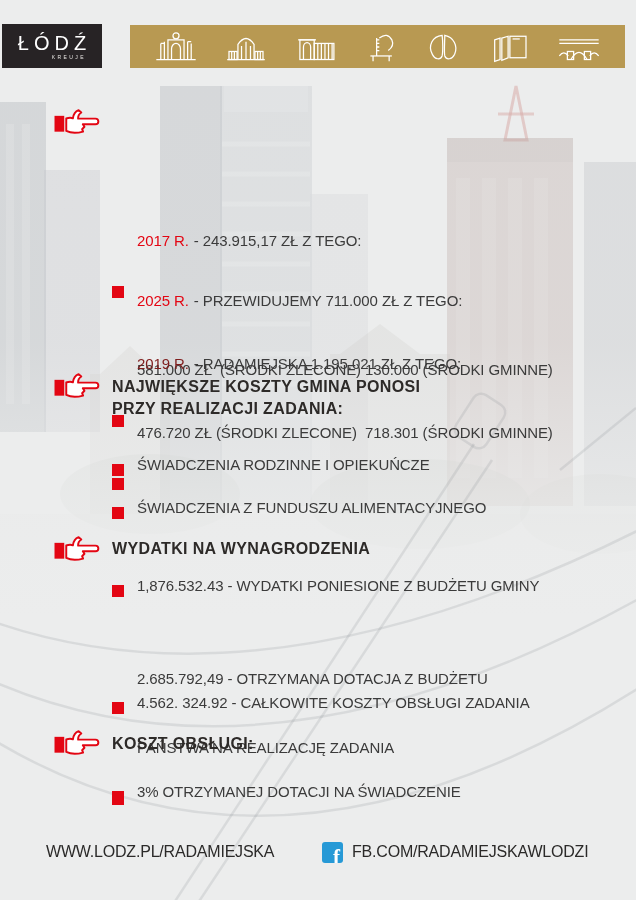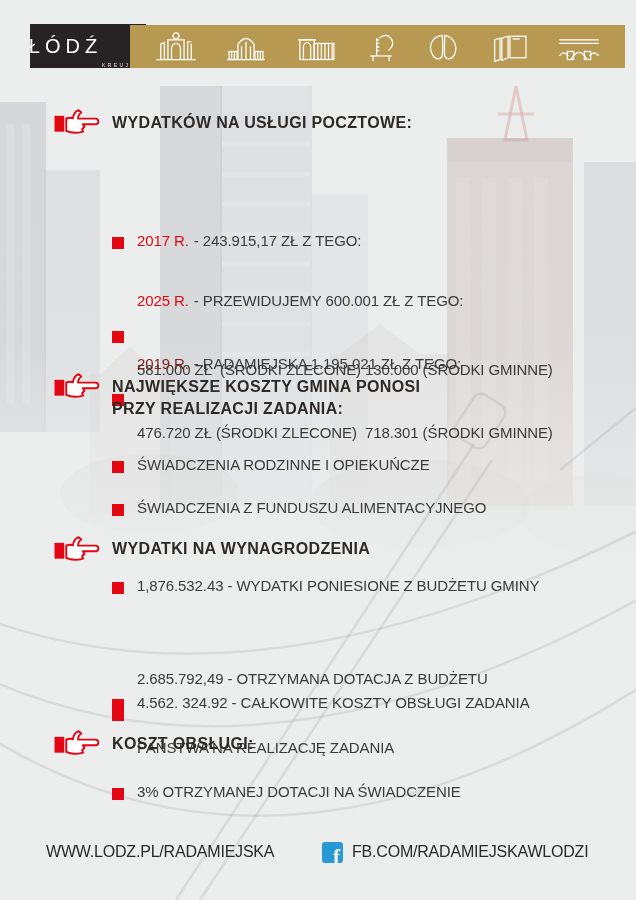--- a/index.html
+++ b/index.html
@@ -12,33 +12,33 @@
   
   .bg-photo{position:absolute;left:0;top:74px;width:636px;height:560px;pointer-events:none;}
   .bg-fade{position:absolute;left:0;top:74px;width:636px;height:560px;pointer-events:none;
     background:linear-gradient(to bottom,
       rgba(236,237,237,.52) 0%,
       rgba(236,237,237,.55) 48%,
       rgba(236,237,237,.82) 75%,
       #eceded 97%);}
   .watermark{position:absolute;left:0;top:0;width:636px;height:900px;pointer-events:none;}
   
-  .logo-box{position:absolute;left:2px;top:24px;width:116px;height:44px;background:#272325;
-    display:flex;flex-direction:row;align-items:center;justify-content:center;color:#fff;margin-left:28px;}
+  .logo-box{position:absolute;left:2px;top:24px;width:100px;height:44px;background:#272325;
+    display:flex;flex-direction:column;align-items:center;justify-content:center;color:#fff;}
   .logo-city{font-size:20px;font-weight:400;letter-spacing:5px;line-height:20px;padding-left:5px;}
   .logo-tag{font-size:5px;letter-spacing:2.4px;align-self:flex-end;margin:1px 16px 0 0;color:#e9e7e4;}
   .gold-bar{position:absolute;left:130px;top:25px;width:495px;height:43px;
     display:flex;align-items:center;justify-content:space-evenly;}
   .tb-icon{display:block;height:34px;}
   .tb-icon svg{display:block;}
   
   .hand{position:absolute;left:54px;width:47px;height:33px;}
   .heading{position:absolute;left:112px;font-size:16px;font-weight:700;line-height:22px;
     letter-spacing:.35px;color:#2d2a28;}
-  .bullet{position:absolute;left:112px;display:flex;align-items:center;}
+  .bullet{position:absolute;left:112px;display:flex;align-items:flex-end;}
   .sq{width:12px;height:12px;margin-top:4px;flex:none;}
   .blines{margin-left:13px;font-size:15px;line-height:23px;color:#3b3b3b;white-space:pre;
     letter-spacing:-.1px;}
   .year{margin-right:5px;}
   
   .footer-web,.footer-fb{position:absolute;top:843px;font-size:16px;font-weight:400;
     letter-spacing:-.2px;color:#2b2a29;cursor:pointer;}
   .footer-web{left:46px;}
   .footer-fb{left:352px;}
   .fb-badge{position:absolute;left:322px;top:842px;width:21px;height:21px;border-radius:3px;
@@ -176,34 +176,33 @@
         <rect x="30" y="24" width="7" height="9"></rect>
       </svg>
     </span>
   </div>
 
   <svg class="hand" style="top:107px" viewBox="0 0 46 31">
     <rect x="0.5" y="8" width="9.5" height="15.5" fill="#e30613"></rect>
     <path d="M12 10.6 C14.6 9.6 16.7 9.6 18.5 10.4 C19 6.8 21 3.7 24.1 2.5 L26.7 4.8 C24.5 6.3 23.4 8.2 23.6 10.7 L40.6 10.7 A2.8 2.8 0 0 1 40.6 16.3 L28.2 16.3 L29.8 18.7 L27.5 21.1 L28.5 23.4 C22.8 25 16.2 24.9 12 22.8 Z" fill="#fff" stroke="#e30613" stroke-width="1.9" stroke-linejoin="round"></path>
   </svg>
   <div class="heading" style="top:112px">
-    <div>WYDATKÓW NA USŁUGI POCZTOWE:</div>
   </div>
 
   <div class="bullet" style="top:183px">
     <span class="sq" style="background:#e30613"></span>
     <div class="blines">
       <div><span class="year" style="color:#e30613">2017 R.</span><span>- 243.915,17 ZŁ Z TEGO:</span></div>
     </div>
   </div>
 
   <div class="bullet" style="top:243px">
     <span class="sq" style="background:#e30613"></span>
     <div class="blines">
-      <div><span class="year" style="color:#e30613">2025 R.</span><span>- PRZEWIDUJEMY 600.001 ZŁ Z TEGO:</span></div>
+      <div><span class="year" style="color:#e30613">2025 R.</span><span>- PRZEWIDUJEMY 711.000 ZŁ Z TEGO:</span></div>
       <div>581.000 ZŁ  (ŚRODKI ZLECONE) 130.000 (ŚRODKI GMINNE)</div>
     </div>
   </div>
 
   <div class="bullet" style="top:306px">
     <span class="sq" style="background:#e30613"></span>
     <div class="blines">
       <div><span class="year" style="color:#7f1d1d">2019 R.</span><span>- RADAMIEJSKA 1.195.021 ZŁ Z TEGO:</span></div>
       <div>476.720 ZŁ (ŚRODKI ZLECONE)  718.301 (ŚRODKI GMINNE)</div>
     </div>

